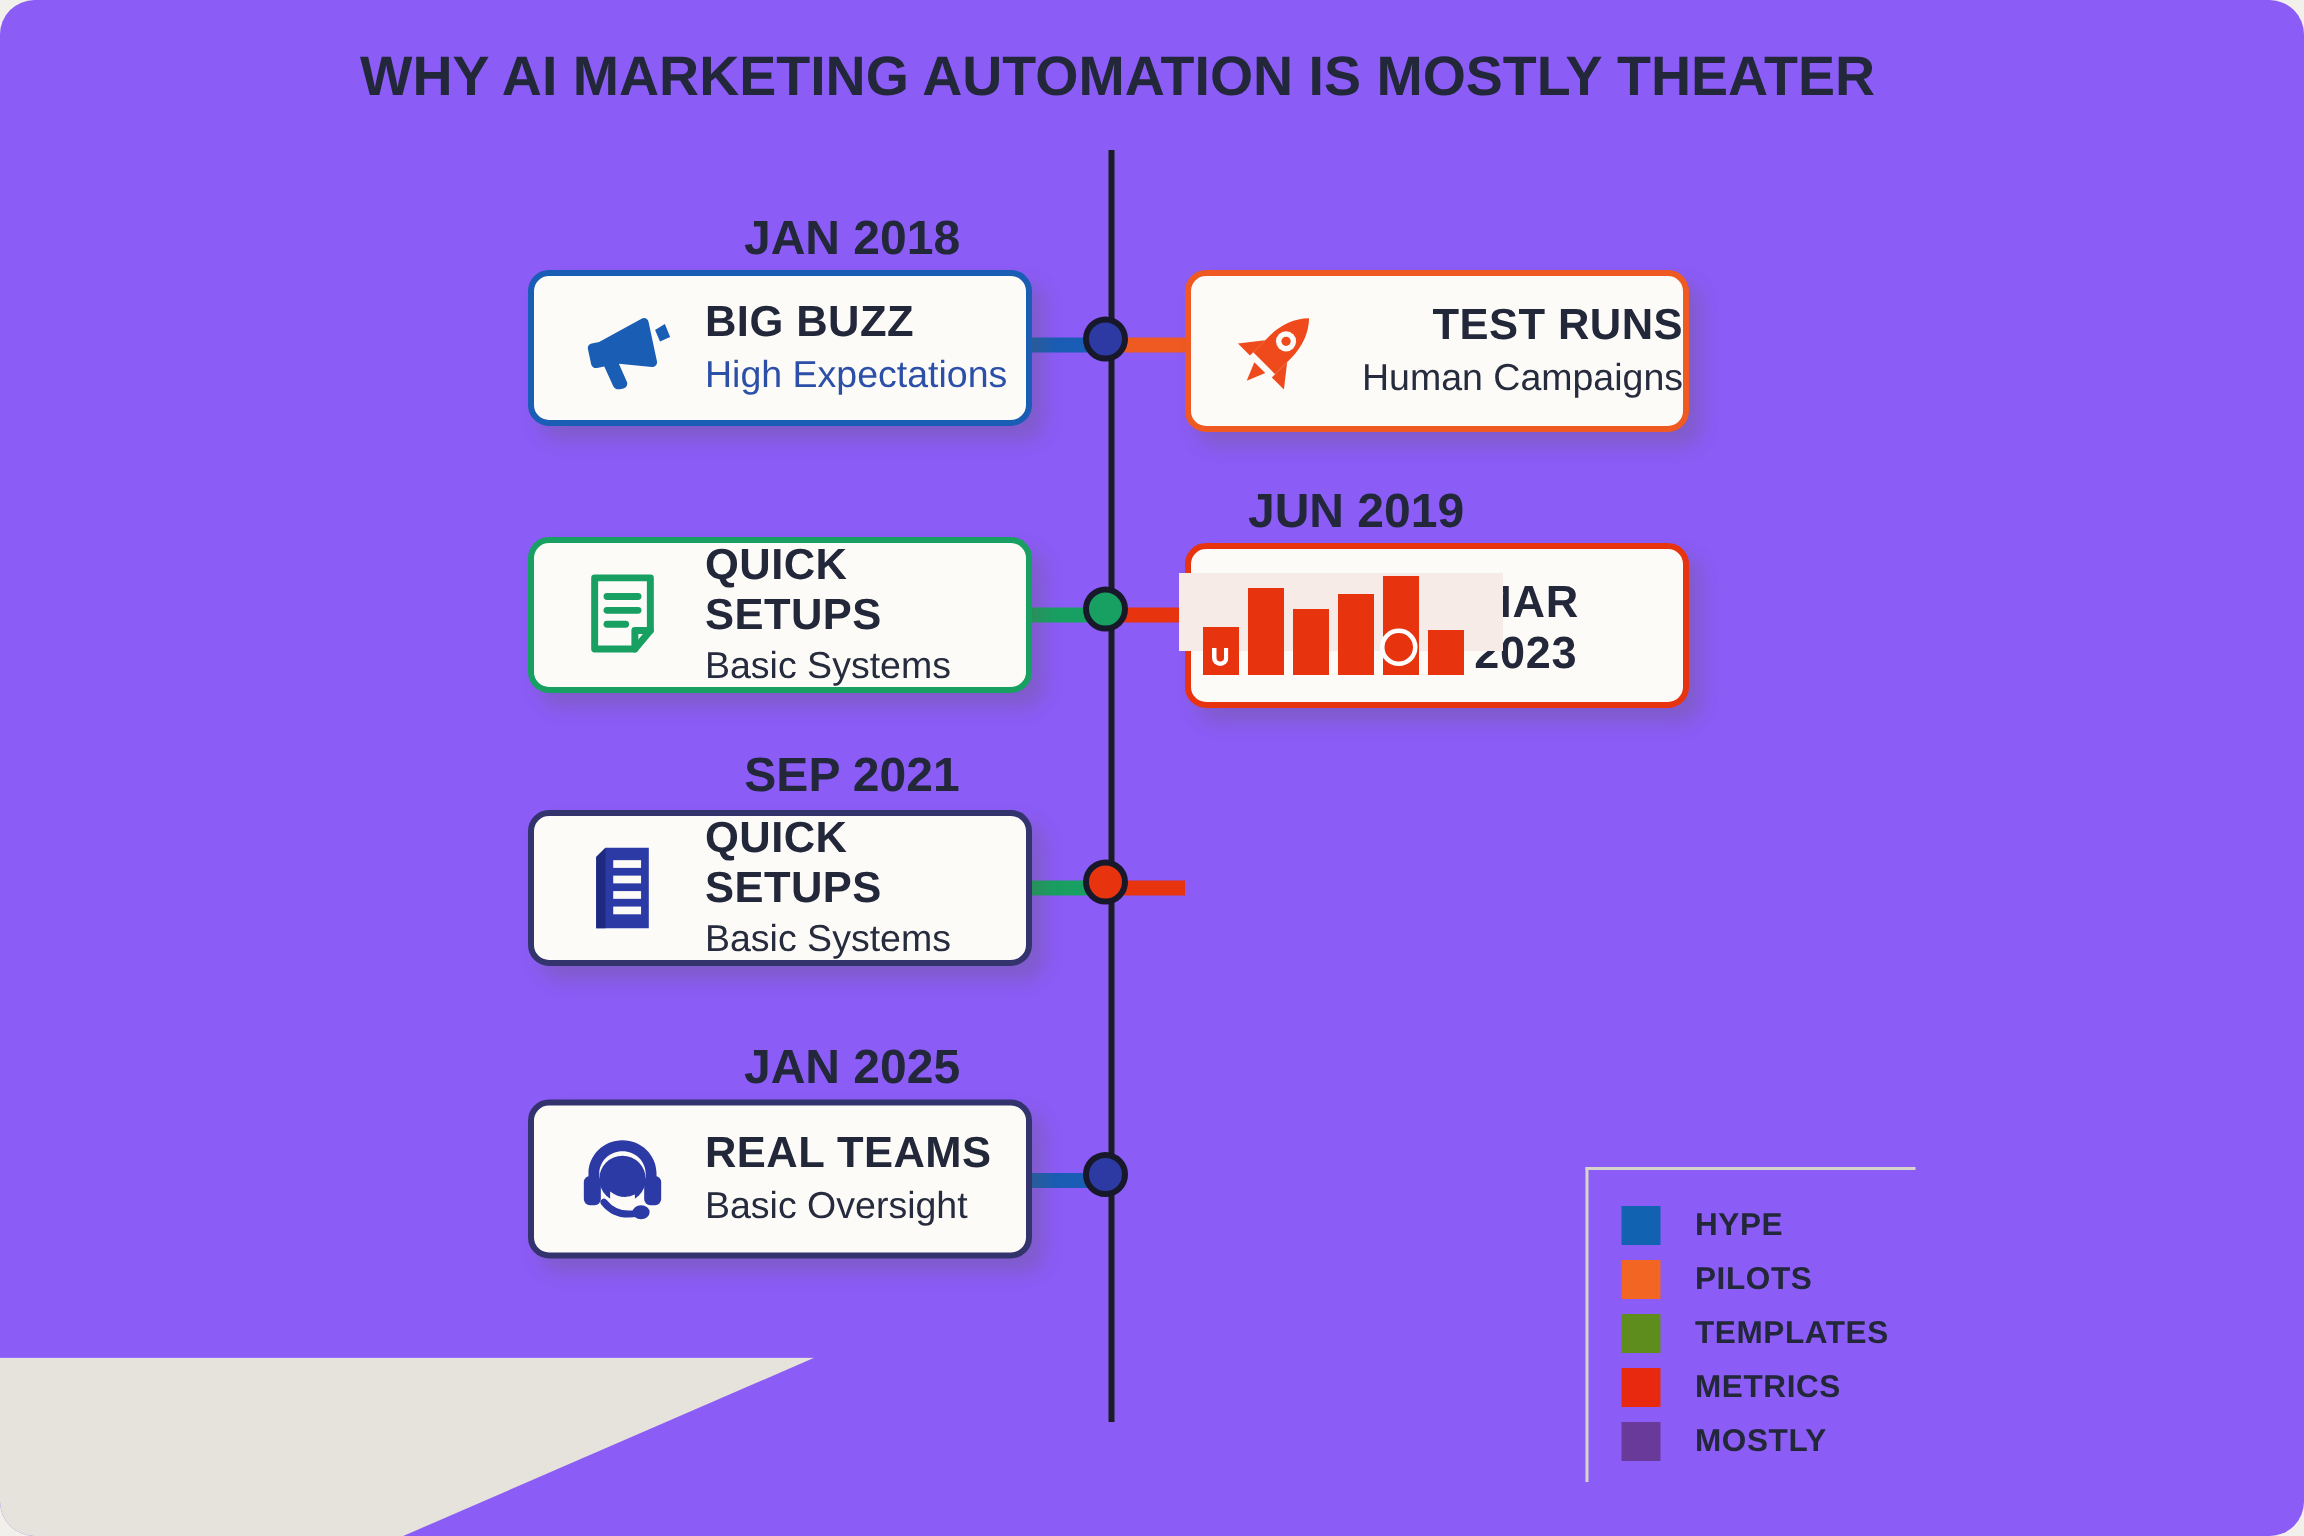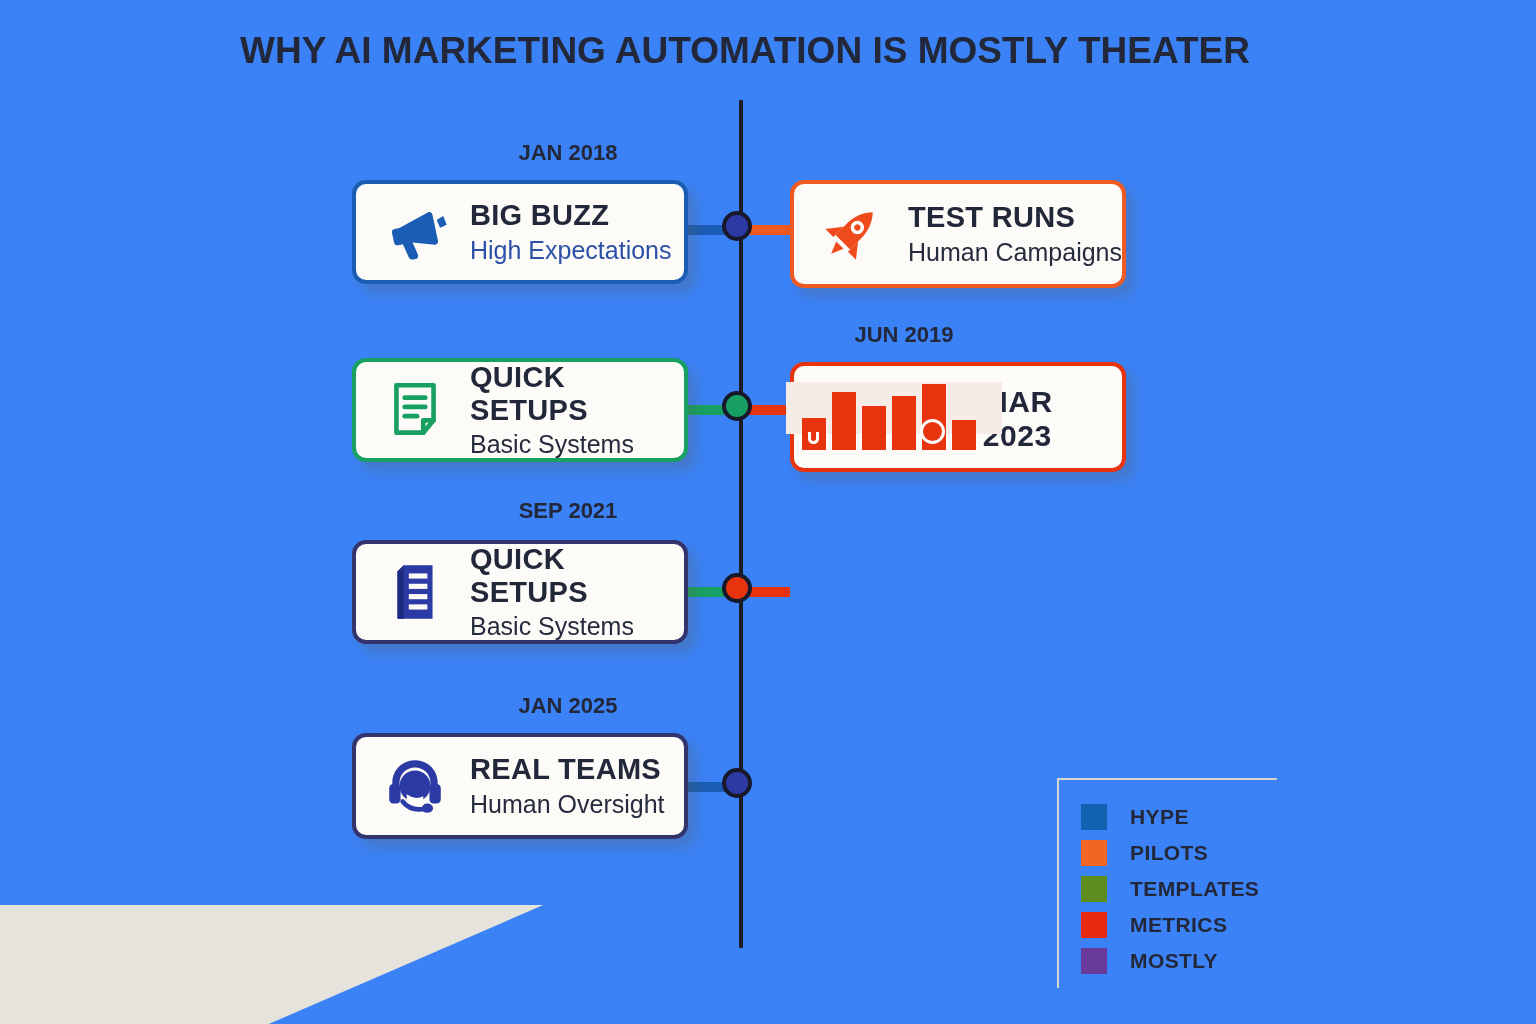--- a/index.html
+++ b/index.html
@@ -1,19 +1,19 @@
 <!DOCTYPE html>
 <html><head>
 <meta charset="utf-8">
 <style>
   * { margin: 0; padding: 0; box-sizing: border-box; }
   html, body { width: 1536px; height: 1024px; }
   body { font-family: "Liberation Sans", "DejaVu Sans", sans-serif; background: #f2f0ea; overflow: hidden; }
 
-  .canvas { position: relative; width: 1536px; height: 1024px; background: #3b82f6; overflow: hidden; }
+  .canvas { position: relative; width: 1536px; height: 1024px; background: #8b5cf6; overflow: hidden; border-radius: 23px; }
 
   .bg-triangle {
     position: absolute; left: 0; top: 905px; width: 560px; height: 119px;
     background: #e5e3dc;
     clip-path: polygon(0 0, 97% 0, 48% 100%, 0 100%);
   }
 
   .main-title {
     position: absolute; left: 0; top: 30px; width: 1490px;
     text-align: center; font-size: 37px; font-weight: 700;
@@ -27,21 +27,21 @@
 
   .connector { position: absolute; height: 10px; }
 
   .dot {
     position: absolute; width: 30px; height: 30px; border-radius: 50%;
     border: 4px solid #17192a;
   }
 
   .date-label {
     position: absolute; width: 336px; text-align: center;
-    font-size: 22px; font-weight: 700; color: #23273a;
+    font-size: 32px; font-weight: 700; color: #23273a;
   }
 
   .card {
     position: absolute; width: 336px;
     background: #fcfbf8; border: 4px solid; border-radius: 14px;
     display: flex; align-items: center; padding-left: 26px; gap: 22px;
     box-shadow: 8px 9px 12px rgba(95, 90, 75, 0.25);
   }
   .card .icon { flex: 0 0 auto; width: 66px; height: 66px; display: flex; align-items: center; justify-content: center; }
   .card .icon svg { width: 100%; height: 100%; }
@@ -124,21 +124,21 @@
         <path d="M55 25 l7-2.5 1.6 9 -7 1.5 z"></path>
       </g>
         </svg>
     </div>
     <div class="txt">
       <div class="card-title">BIG BUZZ</div>
       <div class="card-sub blue">High Expectations</div>
     </div>
   </div>
 
-  <div class="card b-orange" style="left:790px; top:180px; height:108px;">
+  <div class="card b-orange" style="left:790px; top:180px; height:108px;text-align:right;">
     <div class="icon">
       <svg viewBox="0 0 64 64">
           <g transform="rotate(45 32 30)" fill="#ee4a1c">
         <path d="M32 3 C38.5 9.5 42 19 42 29 L42 44 H22 L22 29 C22 19 25.5 9.5 32 3 Z"></path>
         <circle cx="32" cy="24" r="6.5" fill="#fcfbf8"></circle>
         <circle cx="32" cy="24" r="3" fill="#ee4a1c"></circle>
         <path d="M22 33 L11 47 L22 47 Z"></path>
         <path d="M42 33 L53 47 L42 47 Z"></path>
         <path d="M27 48 L32 60 L37 48 Z"></path>
       </g>
@@ -208,21 +208,21 @@
         <path d="M32 7 C19.8 7 10 16.6 10 28.5 V37 h7 v-8.5 C17 20.4 23.7 14 32 14 s15 6.4 15 14.5 V37 h7 v-8.5 C54 16.6 44.2 7 32 7 Z"></path>
         <rect x="7" y="30" width="11" height="19" rx="4"></rect>
         <rect x="46" y="30" width="11" height="19" rx="4"></rect>
         <path d="M20 47 q8 10 22 7" fill="none" stroke="#2b3aa5" stroke-width="4.5" stroke-linecap="round"></path>
         <ellipse cx="44" cy="53.5" rx="5.5" ry="4.5"></ellipse>
         <path d="M24 40 q8 6 16 2 l0 6 q-9 4 -16 -2 Z" fill="#fcfbf8"></path>
       </svg>
     </div>
     <div class="txt">
       <div class="card-title">REAL TEAMS</div>
-      <div class="card-sub">Human Oversight</div>
+      <div class="card-sub">Basic Oversight</div>
     </div>
   </div>
 
   <div class="legend">
     <div class="legend-row">
       <div class="legend-swatch" style="background-color: rgb(17, 99, 178);"></div>
       <div class="legend-label">HYPE</div>
     </div>
     <div class="legend-row">
       <div class="legend-swatch" style="background-color: rgb(242, 101, 34);"></div>

